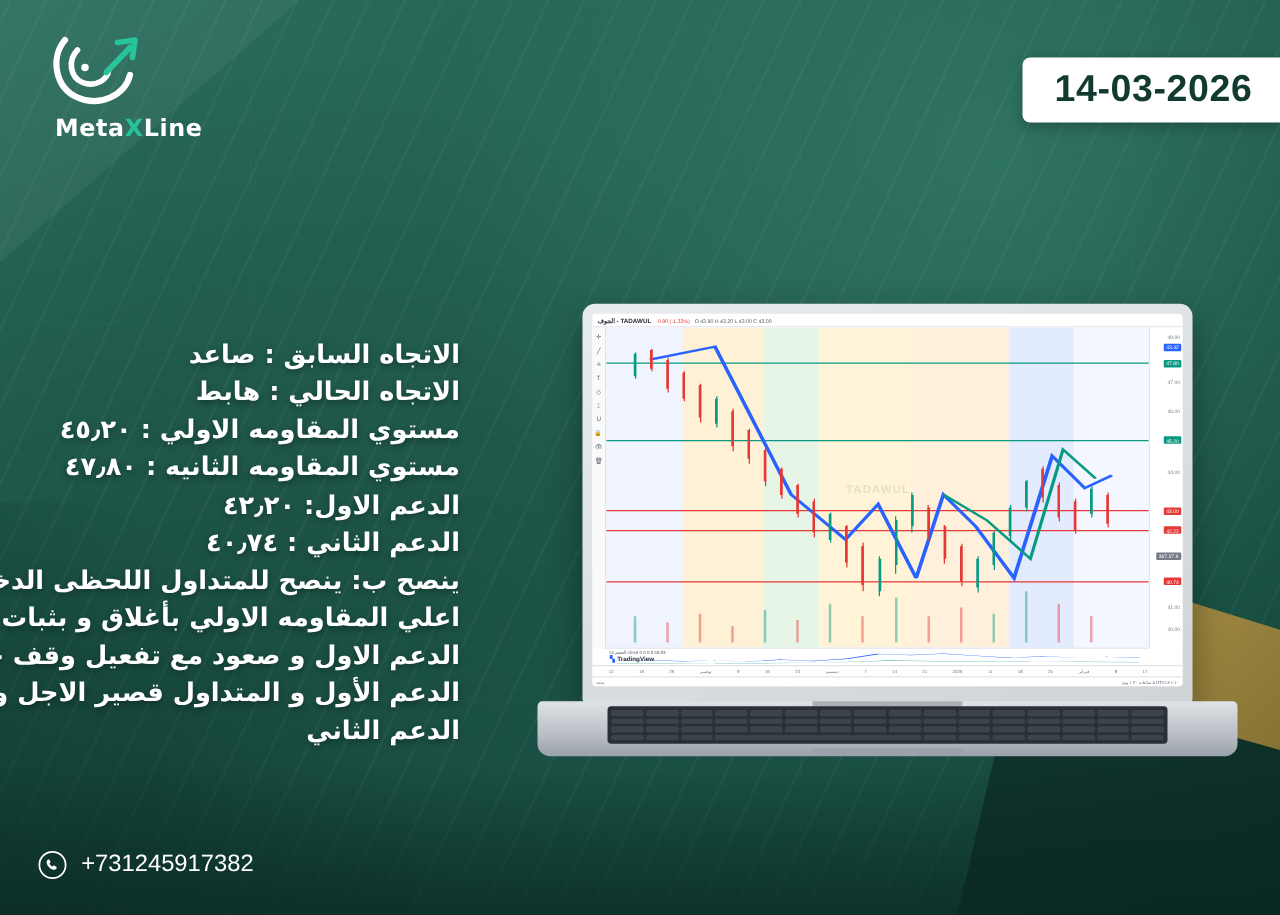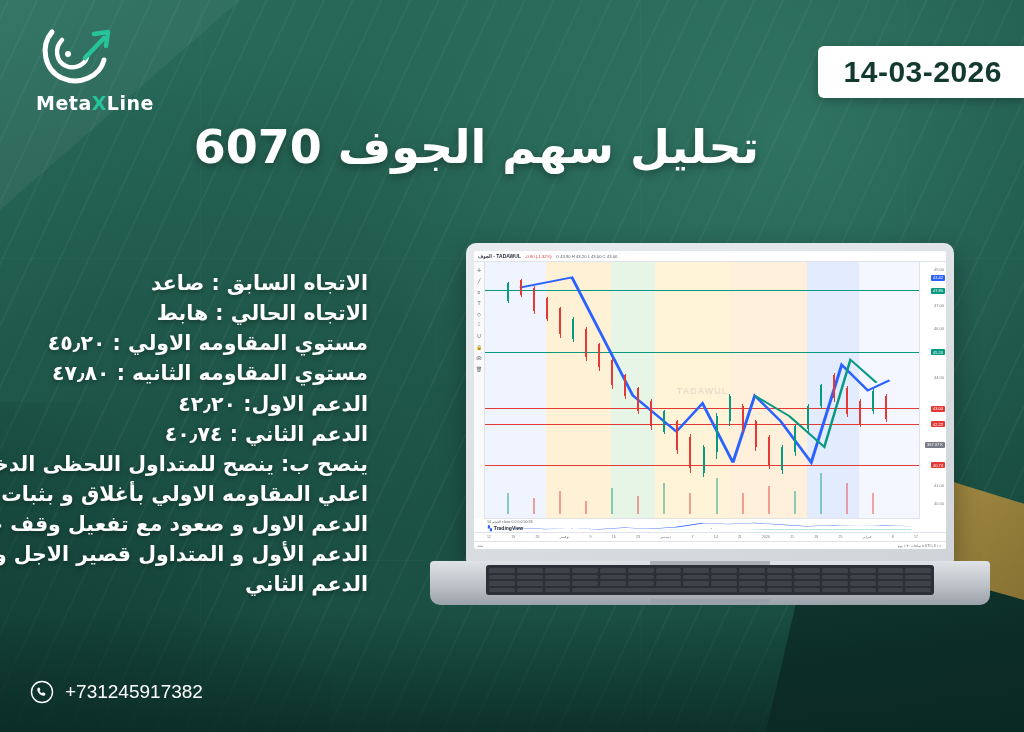--- a/index.html
+++ b/index.html
@@ -50,21 +50,21 @@
     background:linear-gradient(180deg, rgba(10,45,37,0) 0%, rgba(9,40,33,.75) 100%);
   }
   .hline{position:absolute;height:1px;background:rgba(255,255,255,.10);left:0;right:0;}
   .vline{position:absolute;width:1px;background:rgba(255,255,255,.08);top:0;bottom:0;}
 
   
   .logo{position:absolute;left:30px;top:18px;width:140px;height:110px;}
   .logo .mark{position:relative;width:92px;height:72px;margin-left:8px;}
   .logo .brand{
     color:#ffffff;font-weight:bold;font-size:19px;letter-spacing:.5px;
-    margin-top:2px;margin-left:6px;
+    margin-top:2px;margin-left:6px;text-align:center;
   }
   .logo .brand .x{color:#27c39a;}
 
   
   .date-badge{
     position:absolute;right:0;top:46px;
     background:#ffffff;color:#123a31;
     font-weight:bold;font-size:30px;
     padding:9px 22px 9px 26px;
     border-radius:6px 0 0 6px;
@@ -227,21 +227,20 @@
         <circle cx="30" cy="36" r="3" fill="#ffffff"></circle>
       </svg>
     </div>
     <div class="brand">
       <span>Meta</span><span class="x">X</span><span>Line</span>
     </div>
   </div>
 
   <div class="date-badge">14-03-2026</div>
 
-  <div class="title">تحليل سهم الجوف 6070</div>
 
   <div class="analysis">
     <div>الاتجاه السابق : صاعد</div>
     <div>الاتجاه الحالي : هابط</div>
     <div>مستوي المقاومه الاولي : ٤٥٫٢٠</div>
     <div>مستوي المقاومه الثانيه : ٤٧٫٨٠</div>
     <div>الدعم الاول: ٤٢٫٢٠</div>
     <div>الدعم الثاني : ٤٠٫٧٤</div>
     <div class="wrap">ينصح ب: ينصح للمتداول اللحظى الدخول بعد الثبات اعلي المقاومه الاولي بأغلاق و بثبات او اعاده اختبار الدعم الاول و صعود مع تفعيل وقف خساره اسفل الدعم الأول و المتداول قصير الاجل وقف خساره اسفل الدعم الثاني</div>
   </div>

